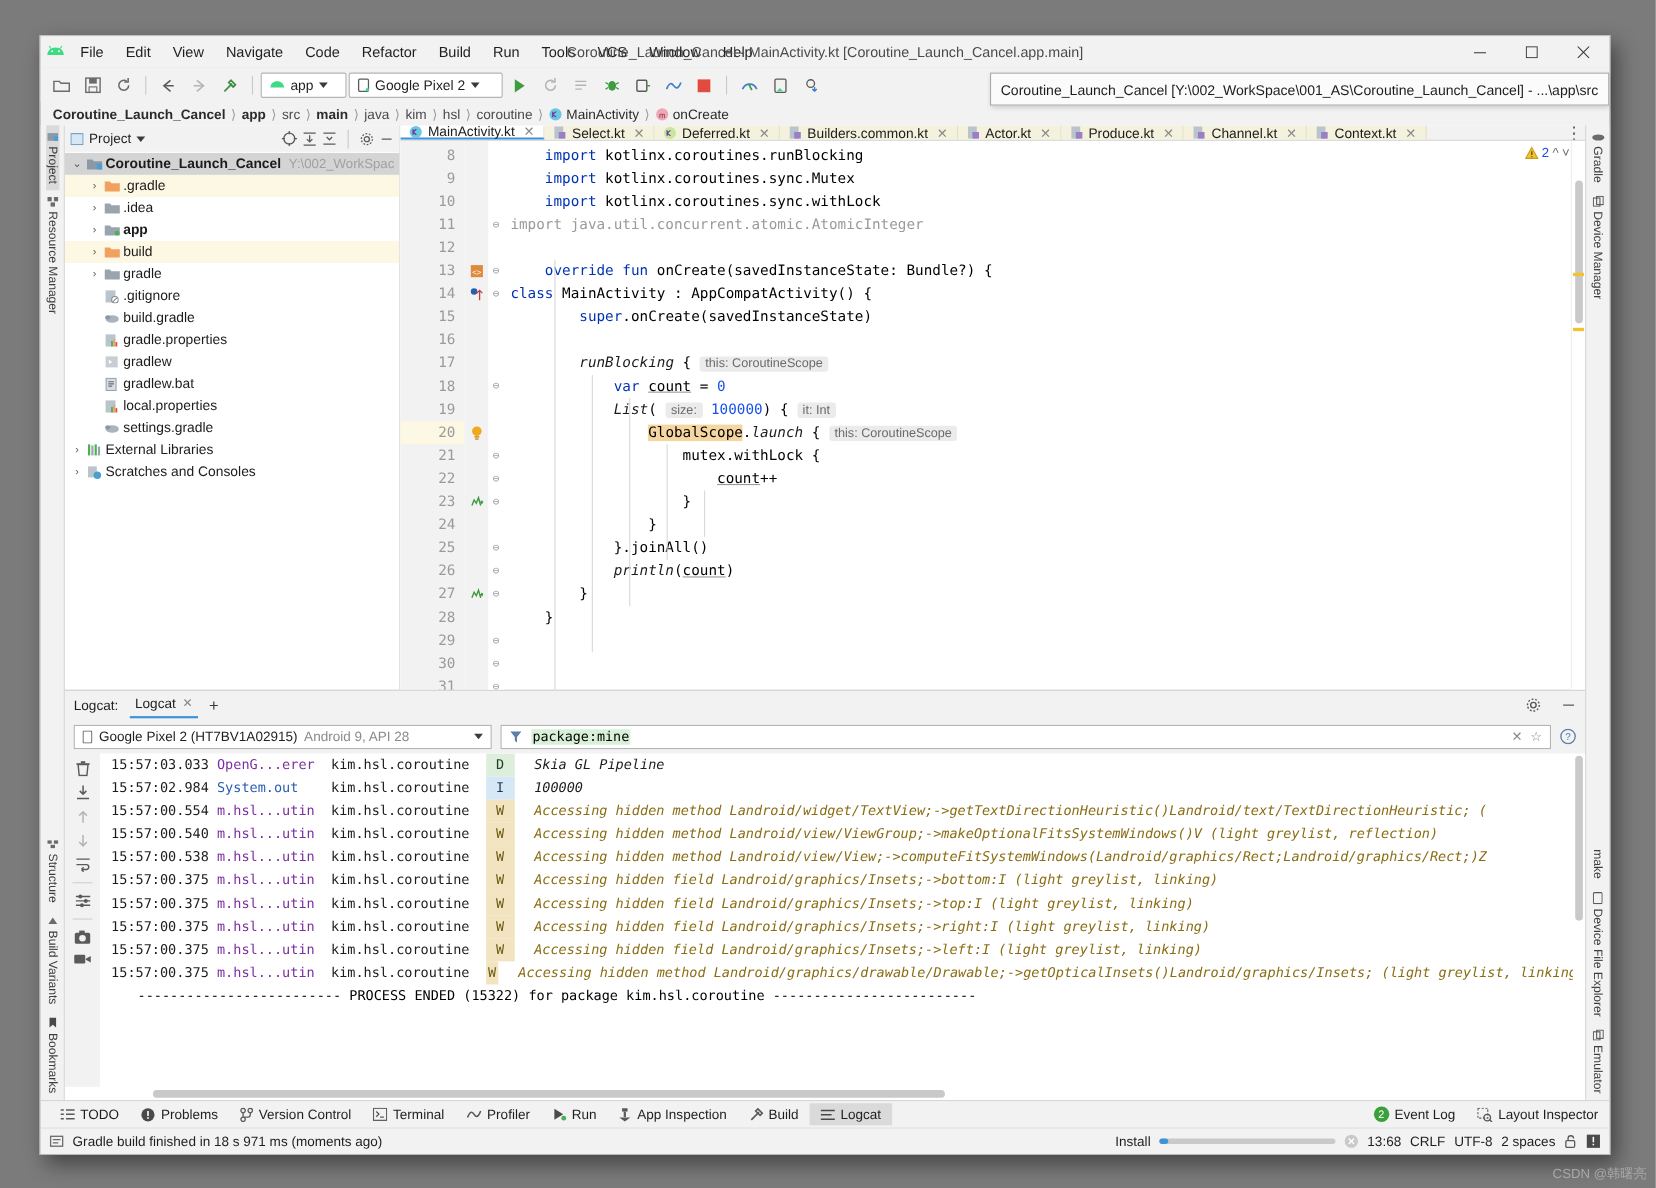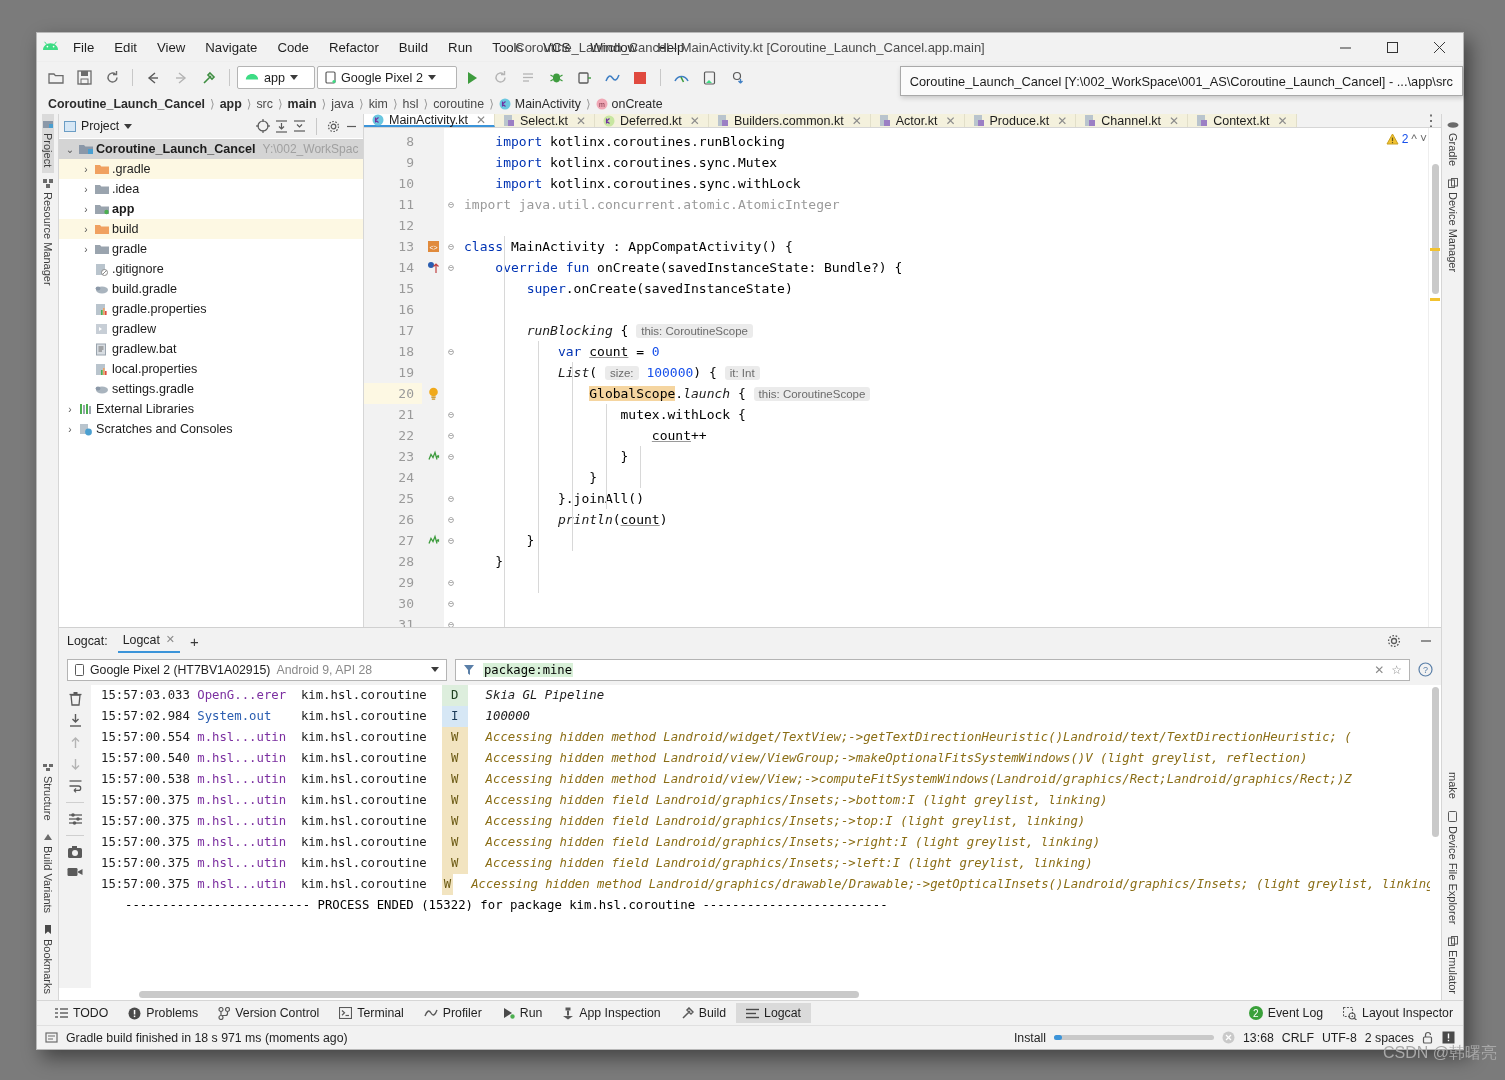--- a/index.html
+++ b/index.html
@@ -204,21 +204,21 @@
   .twbar .sp { flex: 1; }
   .statusbar { height: 24px; display: flex; align-items: center; background: #f2f2f2;
                border-top: 1px solid #e0e0e0; font-size: 12.3px; color: #1f1f1f; padding: 0 8px; gap: 8px; }
   .statusbar .sp { flex: 1; }
   .progress { width: 160px; height: 5px; background: #c9c9c9; border-radius: 3px; position: relative; }
   .progress > i { position:absolute; left:0; top:0; height:5px; width: 8px; background:#3b94d9; border-radius:3px; }
   .st-item { white-space: nowrap; }
   .badge { background: #3aa03a; color: #fff; border-radius: 50%; width: 14px; height: 14px;
            font-size: 10px; display: inline-flex; align-items: center; justify-content: center; }
 
-  .watermark { position: absolute; right: 8px; bottom: 16px; font-size: 16px; color: #a8a8a8; }
+  .watermark { position: absolute; right: 8px; bottom: 4px; font-size: 12px; color: #a8a8a8; }
 
   svg { display: block; }
 </style>
 </head>
 <body>
 
 <div id="app">
 
   <div class="titlebar">
     <div class="logo">
@@ -864,22 +864,22 @@
                 <div class="fold-row">⊖</div>
                 <div class="fold-row">⊖</div>
                 <div class="fold-row">⊖</div>
               </div>
             <div class="lines" id="lines">
                 <div class="ln"><span>    </span><span class="kw">import</span><span> kotlinx.coroutines.runBlocking</span></div>
                 <div class="ln"><span>    </span><span class="kw">import</span><span> kotlinx.coroutines.sync.Mutex</span></div>
                 <div class="ln"><span>    </span><span class="kw">import</span><span> kotlinx.coroutines.sync.withLock</span></div>
                 <div class="ln"><span class="dim">import java.util.concurrent.atomic.AtomicInteger</span></div>
                 <div class="ln"><span></span></div>
+                <div class="ln"><span>    </span><span class="kw">override fun</span><span> </span><span class="fn">onCreate</span><span>(savedInstanceState: Bundle?) {</span></div>
                 <div class="ln"><span class="kw">class</span><span> MainActivity : AppCompatActivity() {</span></div>
-                <div class="ln"><span>    </span><span class="kw">override fun</span><span> </span><span class="fn">onCreate</span><span>(savedInstanceState: Bundle?) {</span></div>
                 <div class="ln"><span>        </span><span class="kw">super</span><span>.onCreate(savedInstanceState)</span></div>
                 <div class="ln"><span></span></div>
                 <div class="ln"><span>        </span><span class="it">runBlocking</span><span> { </span><span class="hint">this: CoroutineScope</span></div>
                 <div class="ln"><span>            </span><span class="kw">var</span><span> </span><span class="ul">count</span><span> = </span><span class="num">0</span></div>
                 <div class="ln"><span>            </span><span class="it">List</span><span>( </span><span class="hint">size:</span><span> </span><span class="num">100000</span><span>) { </span><span class="hint">it: Int</span></div>
                 <div class="ln"><span>                </span><span class="orangehl">GlobalScope</span><span>.</span><span class="it">launch</span><span> { </span><span class="hint">this: CoroutineScope</span></div>
                 <div class="ln"><span>                    mutex.withLock {</span></div>
                 <div class="ln"><span>                        </span><span class="ul">count</span><span>++</span></div>
                 <div class="ln"><span>                    }</span></div>
                 <div class="ln"><span>                }</span></div>

